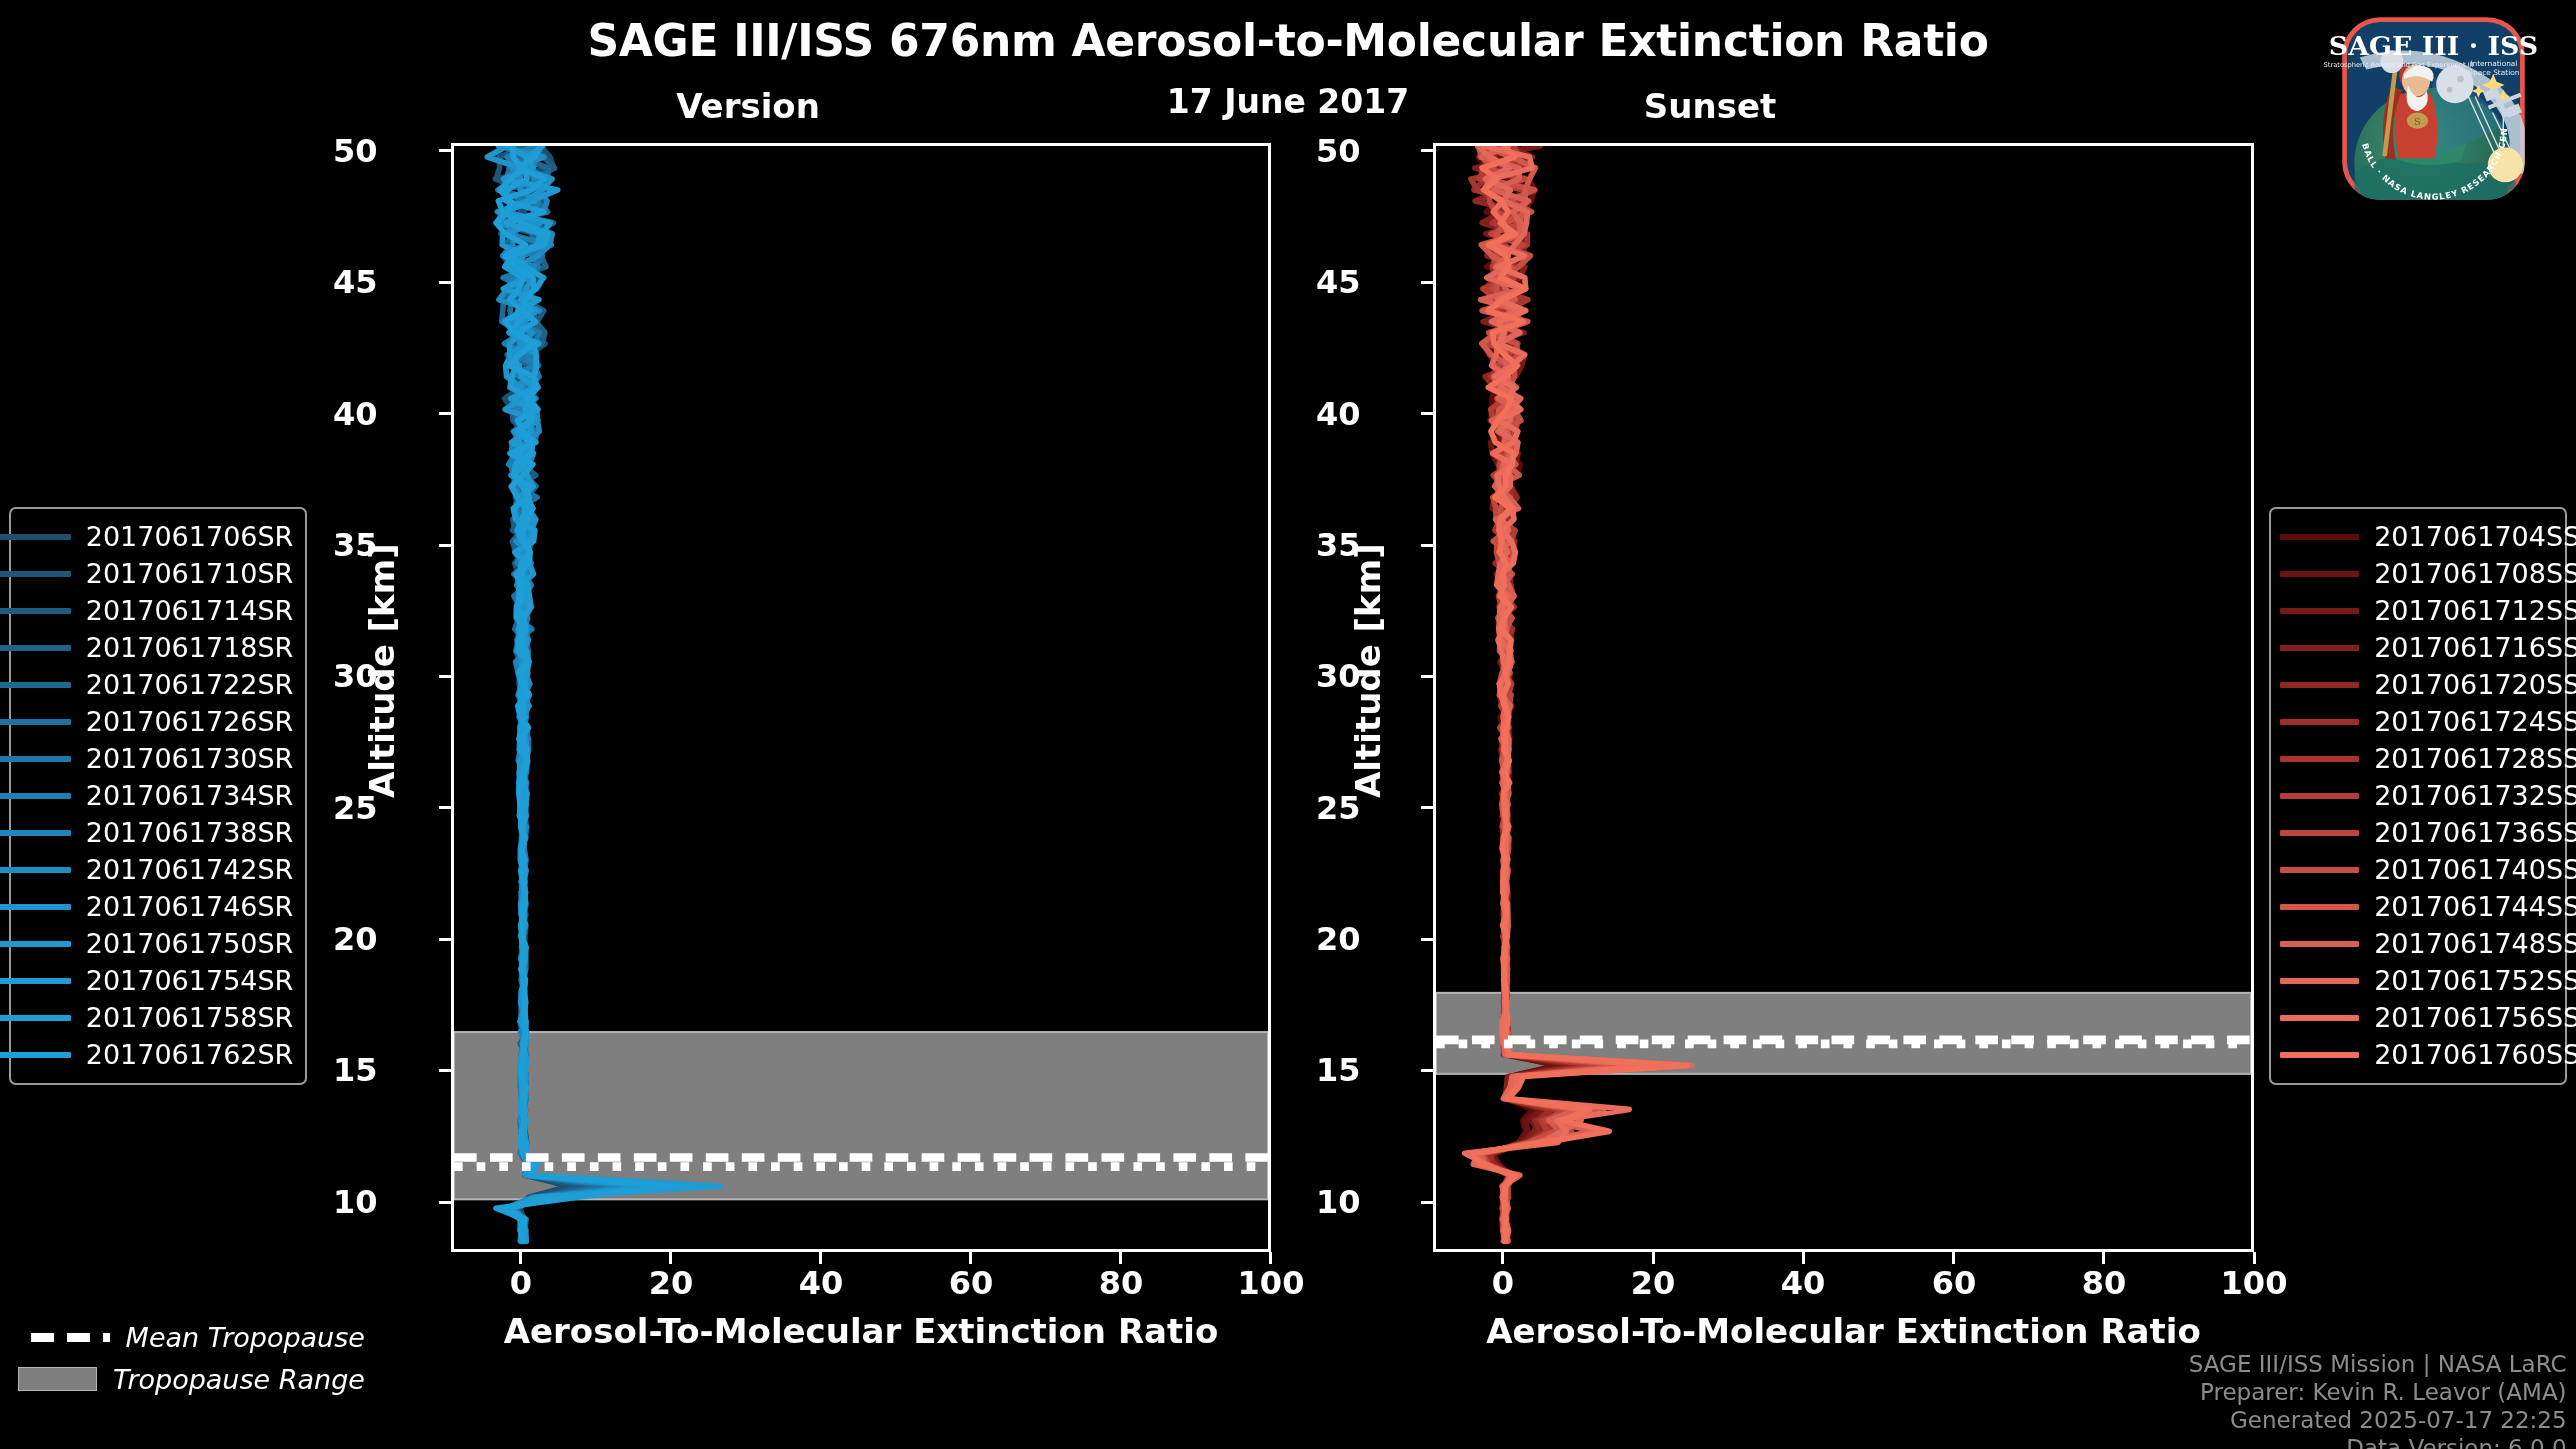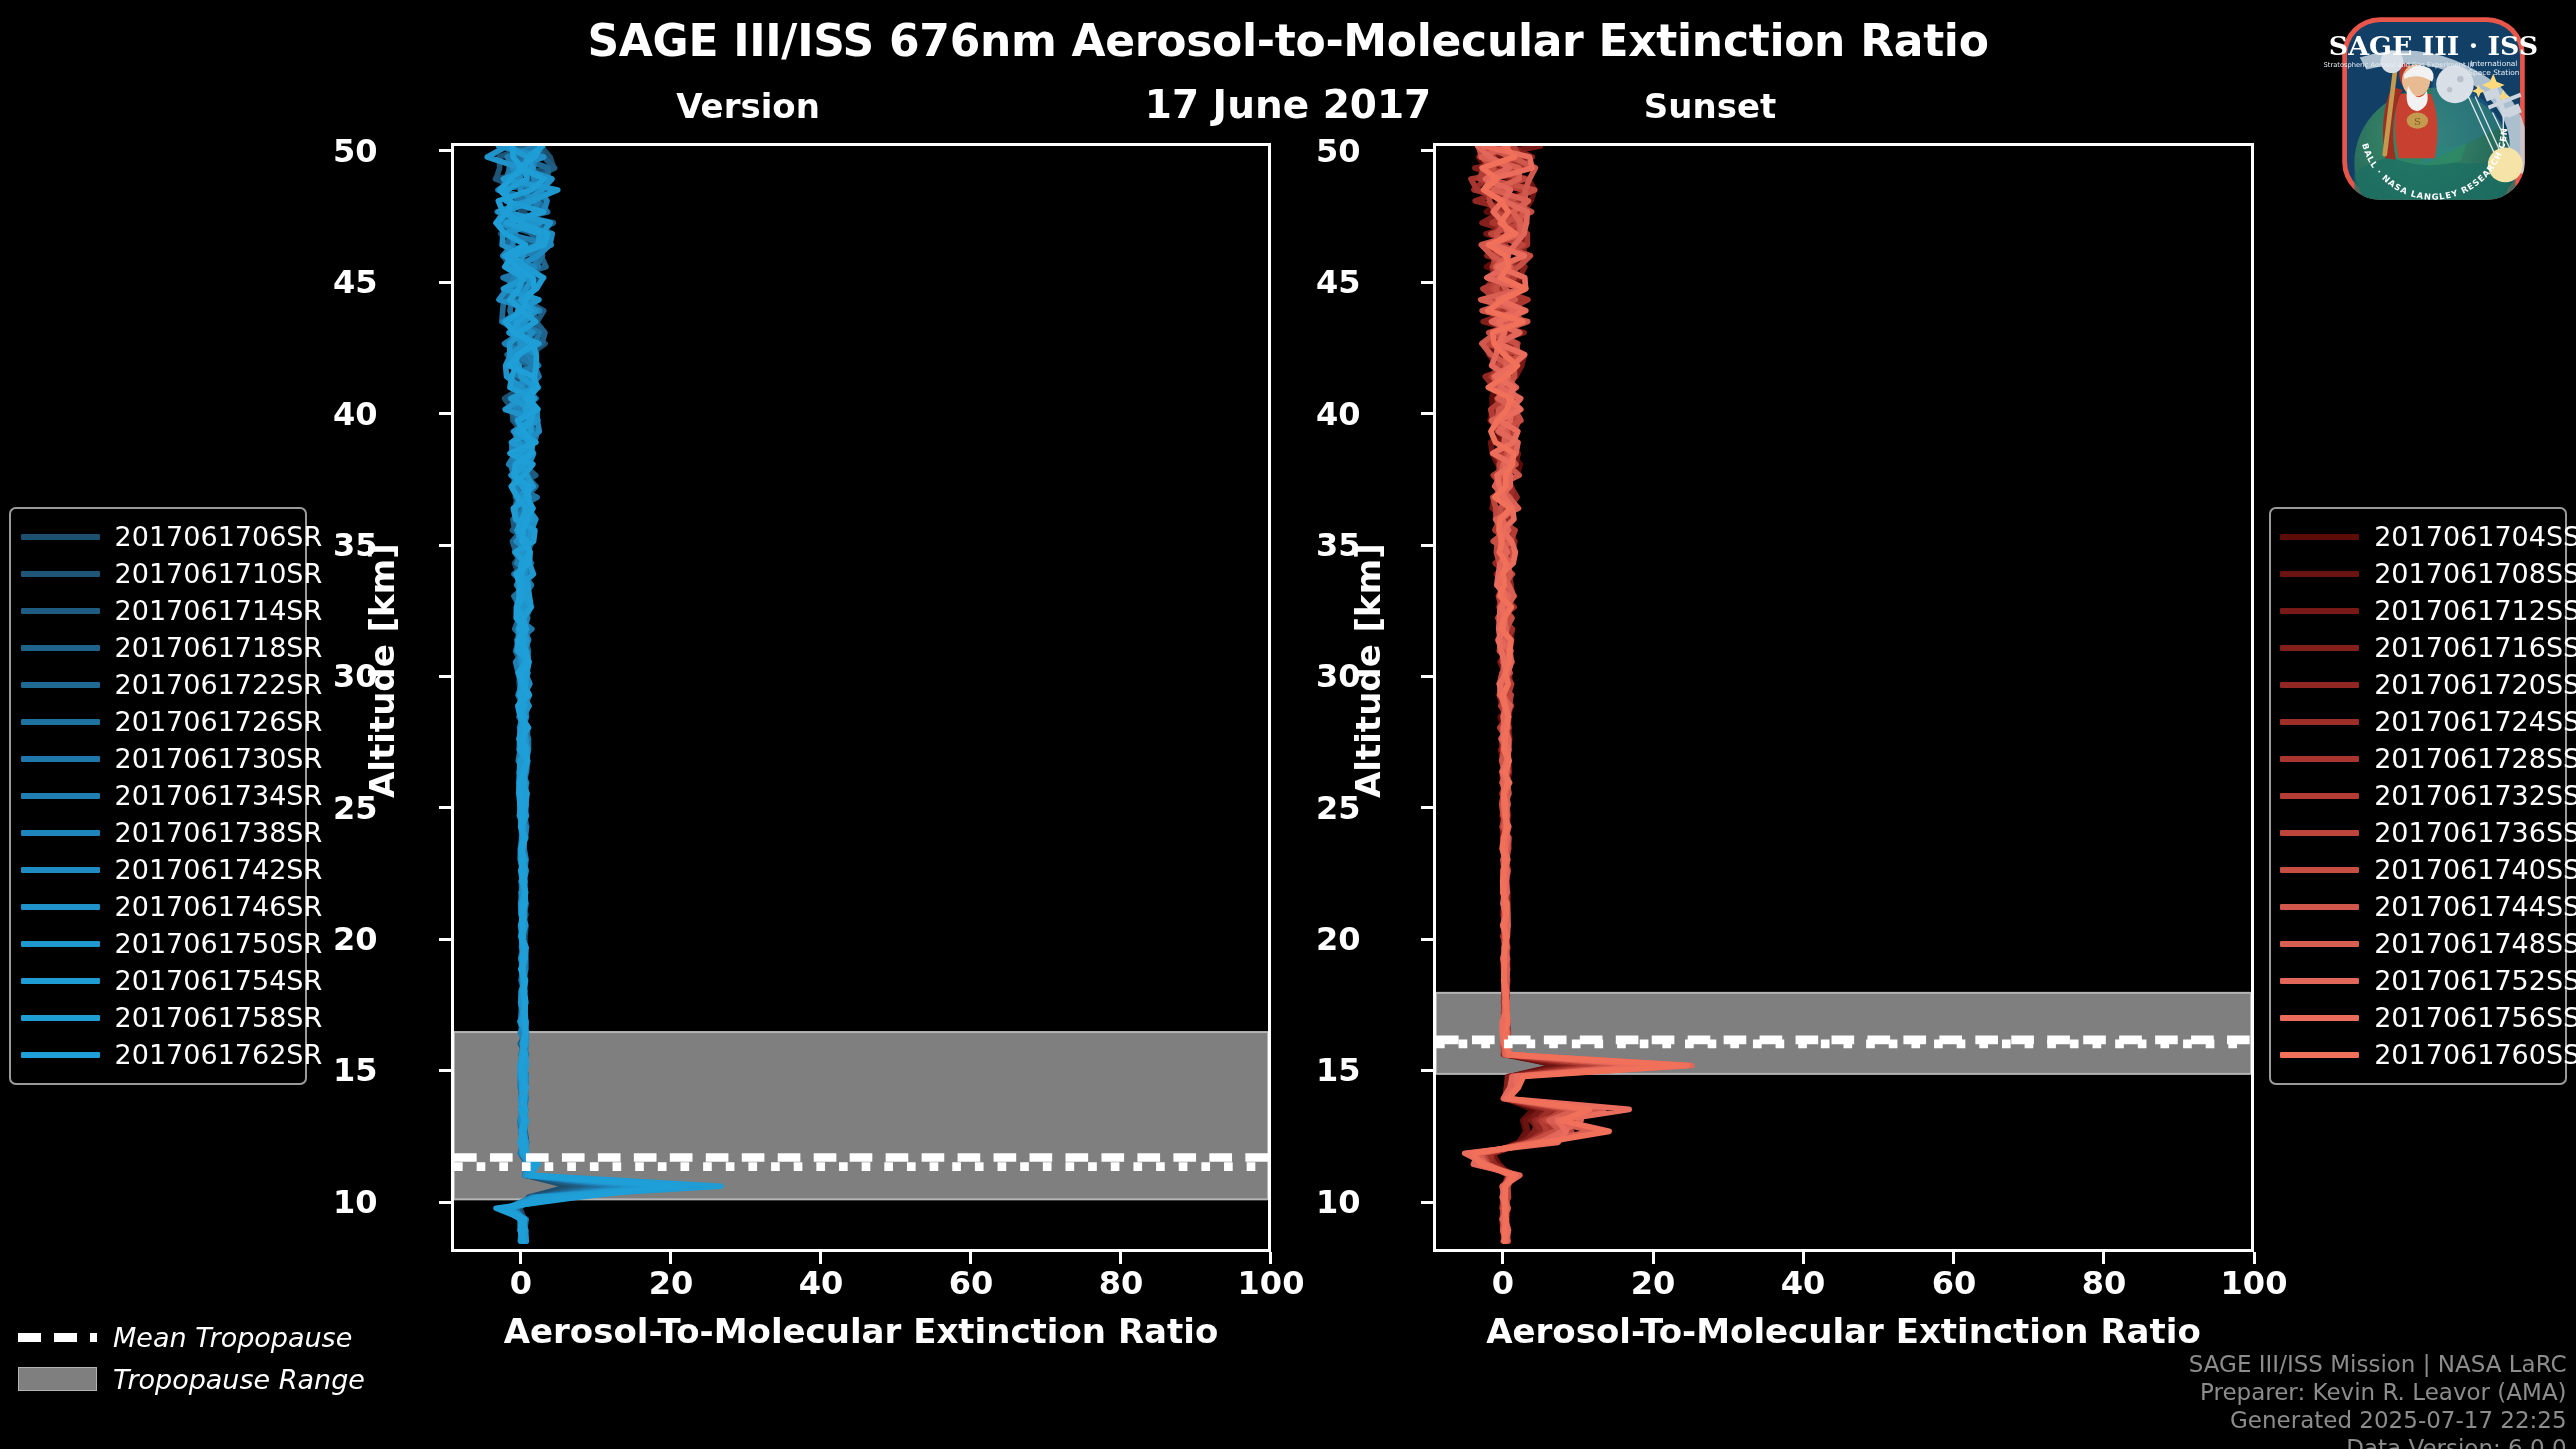--- a/index.html
+++ b/index.html
@@ -2,21 +2,21 @@
 <html style="font-size:10.7px"><head>
 <meta charset="utf-8">
 <style>
   html,body{margin:0;padding:0;background:#000;}
   body{width:2576px;height:1449px;position:relative;overflow:hidden;
        font-family:"DejaVu Sans","Liberation Sans",sans-serif;color:#fff;}
 
   .title{position:absolute;left:0;top:14.8px;width:2576px;text-align:center;
          font-size:44px;font-weight:bold;letter-spacing:-0.3px;}
   .subtitle{position:absolute;left:0;top:82px;width:2576px;text-align:center;
-            font-size:39px;font-weight:bold;}
+            font-size:33px;font-weight:bold;}
   .panel-title{position:absolute;font-size:34px;font-weight:bold;text-align:center;}
   #sunrise-title{left:607px;top:86px;width:282px;}
   #sunset-title{left:1569px;top:86px;width:282px;}
 
   .axes{position:absolute;border:3.4px solid #fff;background:#000;box-sizing:border-box;}
   #axes-sunrise{left:451px;top:143px;width:820px;height:1109px;}
   #axes-sunset{left:1433px;top:143px;width:821px;height:1109px;}
 
   .plot-svg{position:absolute;left:0;top:0;width:100%;height:100%;display:block;}
 
@@ -32,21 +32,21 @@
   .ytick{position:absolute;font-size:32px;font-weight:bold;text-align:left;
          width:101px;transform:translateY(-50%);}
   .xtick{position:absolute;font-size:32px;font-weight:bold;text-align:center;
          width:114px;transform:translateX(-50%);top:1264px;}
   .tickmark{position:absolute;background:#fff;}
 
   .legend{position:absolute;border:2px solid #9a9a9a;border-radius:6.7px;
           background:#000;padding:9.4px 12px 9.4px 9.4px;box-sizing:border-box;}
   #legend-sunrise{left:9.4px;top:507px;width:298px;}
   #legend-sunset{left:2269px;top:507px;width:298px;}
-  .legend-row{display:flex;align-items:center;height:37px;}
+  .legend-row{display:flex;align-items:center;height:37px;justify-content:flex-end;}
   .swatch{width:79px;height:6px;flex:0 0 79px;margin-right:14.8px;border-radius:1.3px;}
   .legend-text{font-size:27px;white-space:nowrap;}
   #legend-sunset .legend-row{justify-content:flex-start;}
 
   #legend-tropo{position:absolute;left:18px;top:1316px;font-style:italic;}
   #legend-tropo .legend-row{height:42px;}
   .tsw{width:79px;flex:0 0 79px;margin-right:16px;height:17.4px;position:relative;}
   .tsw-dash{background:repeating-linear-gradient(90deg,#fff 0 23px,transparent 23px 36px);
             height:8.7px;top:4.7px;position:absolute;width:79px;}
   .tsw-dot{background:repeating-linear-gradient(90deg,#fff 0 8.7px,transparent 8.7px 23px);

